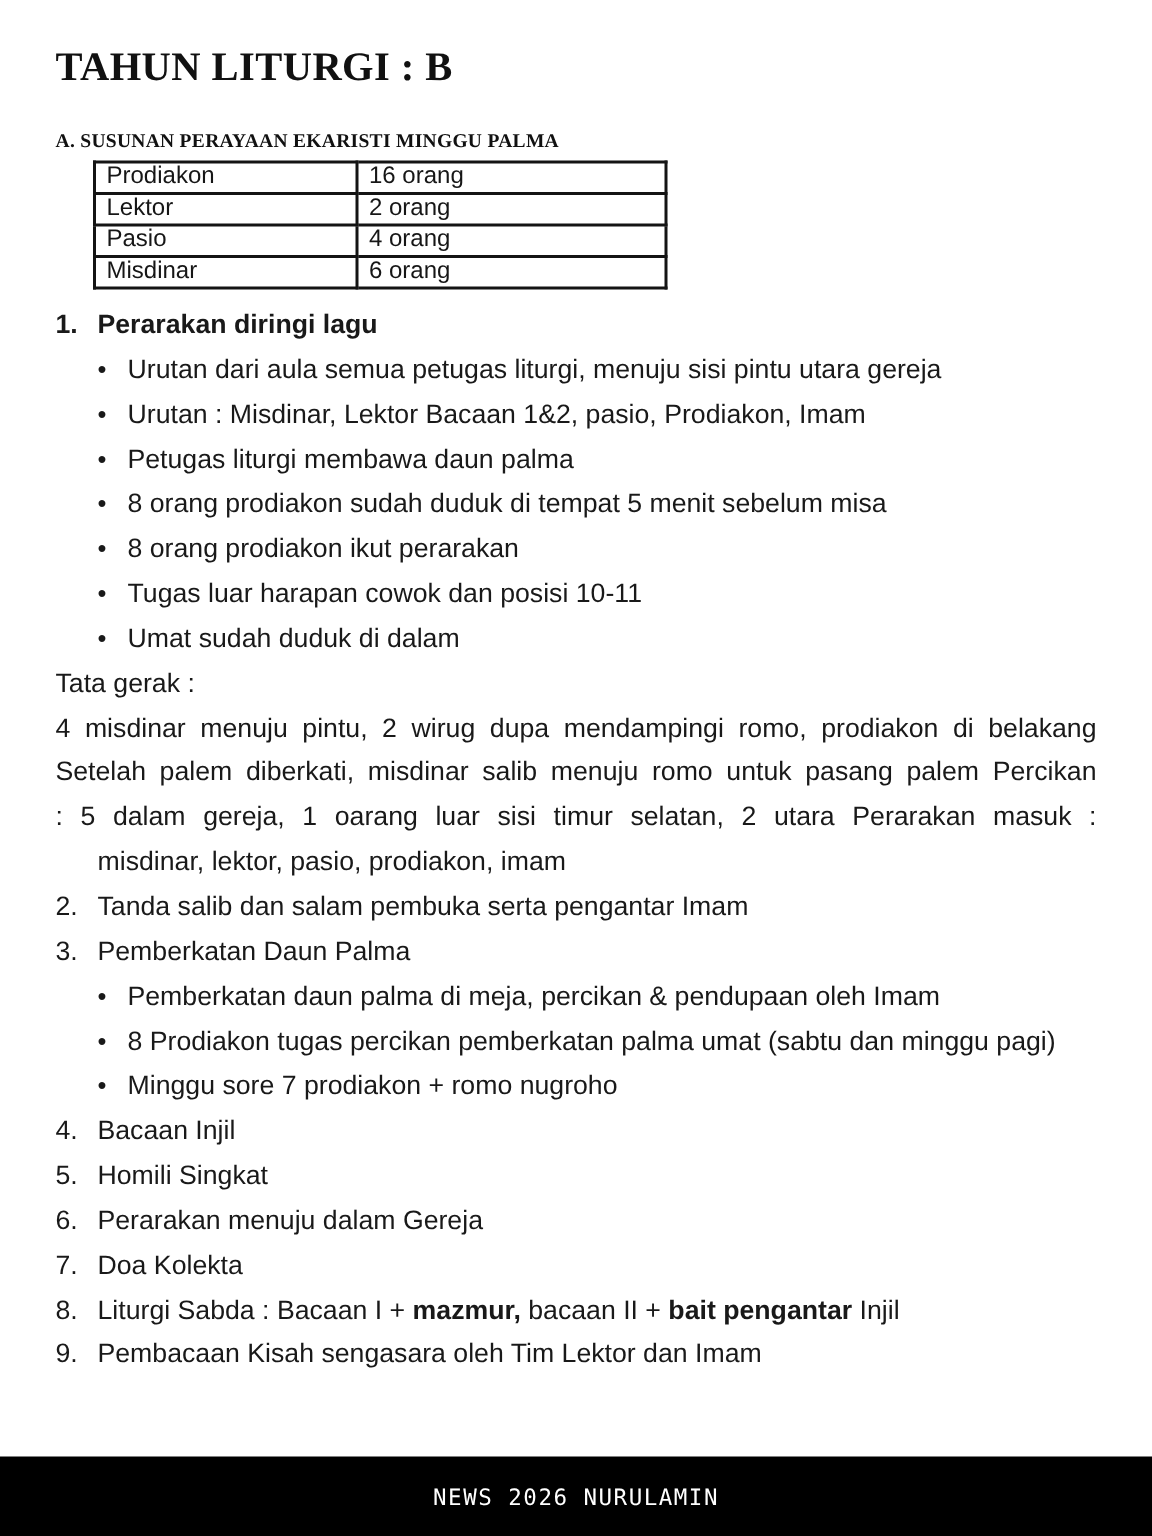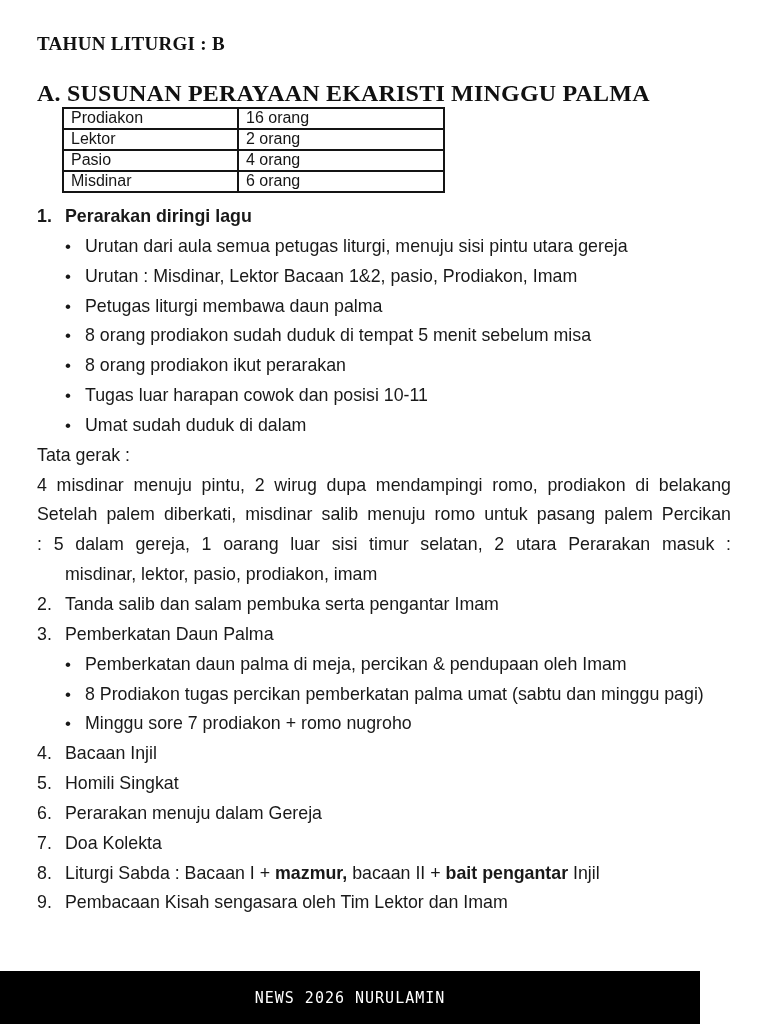--- a/index.html
+++ b/index.html
@@ -4,26 +4,26 @@
 <style>
   html,body{margin:0;padding:0;}
   body{
     width:768px;height:1024px;background:#ffffff;overflow:hidden;position:relative;
     font-family:"Liberation Sans",sans-serif;color:#161616;
     -webkit-font-smoothing:antialiased;
   }
   .page{position:absolute;inset:0;background:#ffffff;}
   .title{
     position:absolute;left:37px;top:31px;margin:0;
-    font-family:"Liberation Serif",serif;font-weight:bold;font-size:19px;line-height:26px;
+    font-family:"Liberation Serif",serif;font-weight:bold;font-size:27px;line-height:26px;
     letter-spacing:.3px;color:#111;text-align:right;
   }
   .heading{
     position:absolute;left:37px;top:82px;margin:0;
-    font-family:"Liberation Serif",serif;font-weight:bold;font-size:24px;line-height:23px;
+    font-family:"Liberation Serif",serif;font-weight:bold;font-size:13px;line-height:23px;
     letter-spacing:.2px;color:#111;
   }
   table.roster{
     position:absolute;left:62px;top:107px;width:363px;
     border-collapse:collapse;table-layout:fixed;
   }
   table.roster td{
     border:2px solid #141414;height:17.5px;line-height:18px;
     font-size:16px;padding:0 0 1px 7px;overflow:hidden;white-space:nowrap;
   }
@@ -36,21 +36,21 @@
   .row{display:flex;align-items:baseline;}
   .mk{flex:none;width:28px;}
   .tx{flex:1 1 auto;min-width:0;white-space:nowrap;}
   .bulrow{padding-left:28px;}
   .bullet{flex:none;width:20px;font-size:17px;}
   .para{white-space:nowrap;}
   .jline{text-align:justify;text-align-last:justify;white-space:nowrap;}
   .jlast{margin-left:28px;white-space:nowrap;}
   .bold{font-weight:bold;}
   .footer{
-    position:absolute;left:0;top:971px;width:700px;height:53px;background:#000000;
+    position:absolute;left:0;top:971px;width:768px;height:53px;background:#000000;
     display:flex;align-items:center;justify-content:center;z-index:5;
   }
   .footer-text{
     font-family:"DejaVu Sans Mono",monospace;font-size:15px;letter-spacing:1px;color:#ffffff;
   }
 </style>
 </head>
 <body>
 
 <div class="page">

